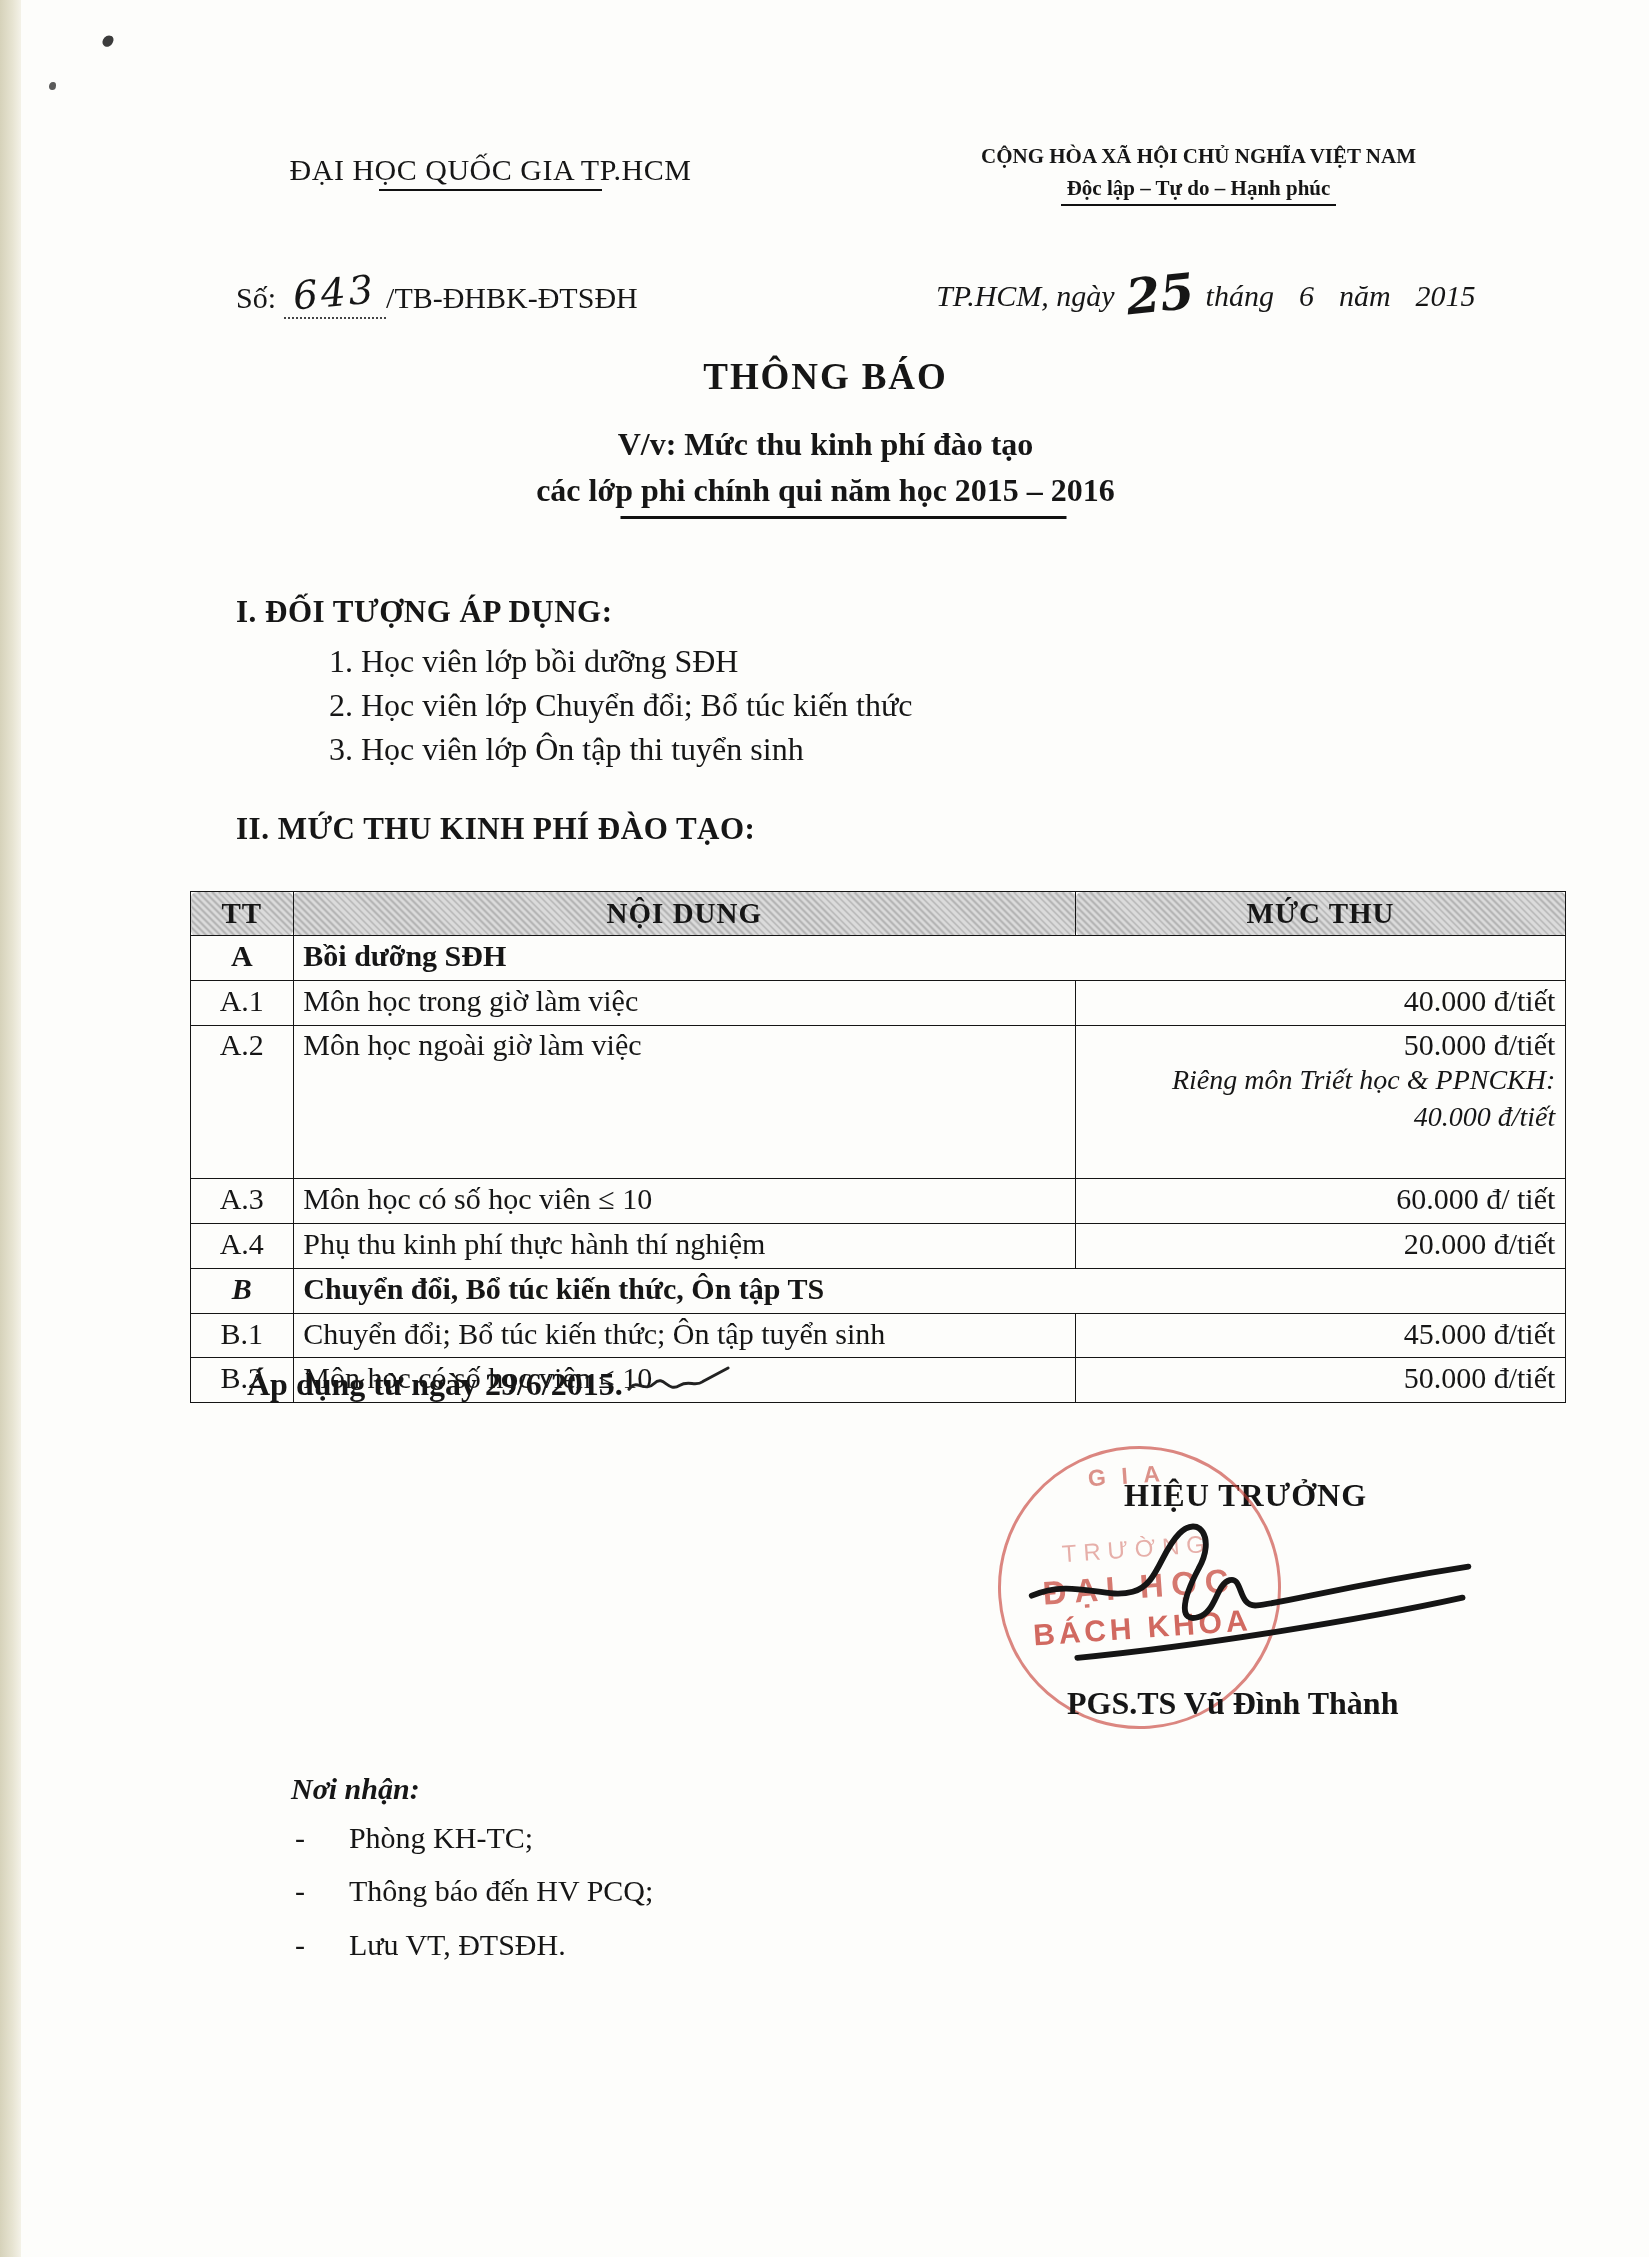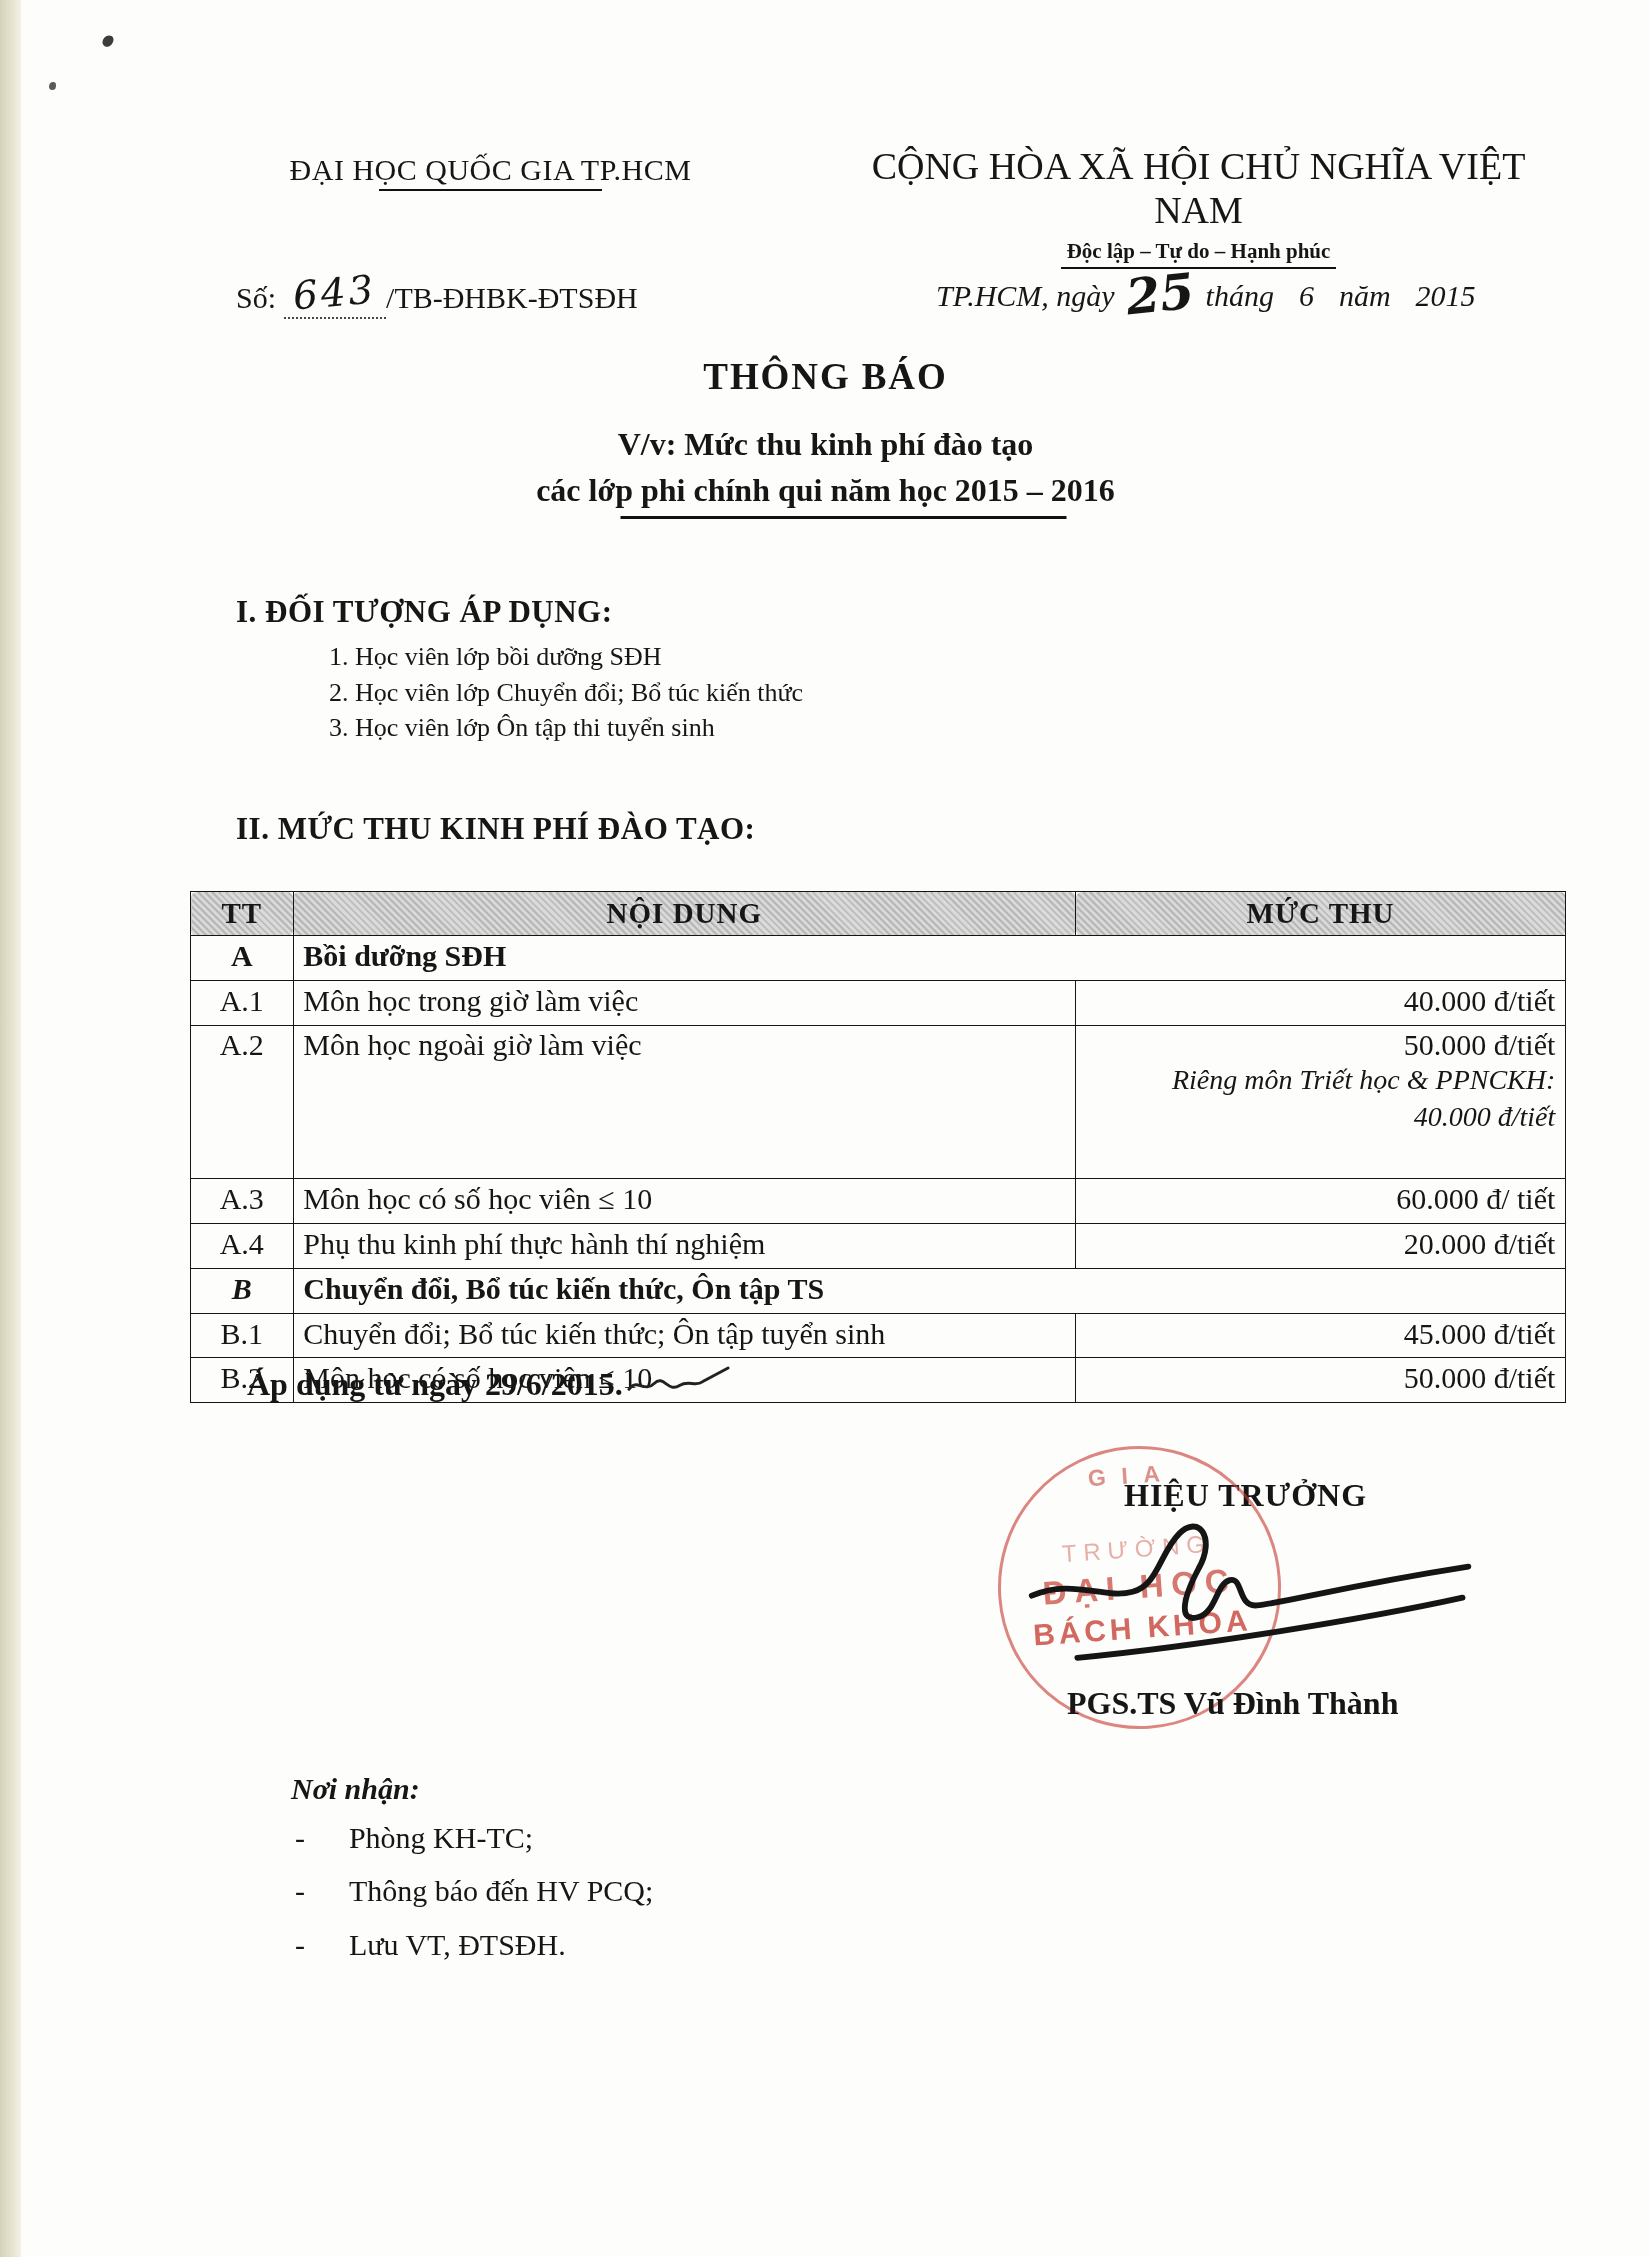--- a/index.html
+++ b/index.html
@@ -12,21 +12,21 @@
   .speck{position:absolute;background:#3c3c3c;border-radius:60% 40% 55% 45%;}
   .speck.s1{left:103px;top:35px;width:9.7px;height:11.6px;transform:rotate(25deg);}
   .speck.s2{left:49px;top:82px;width:6.8px;height:7.8px;background:#5a5a5a;}
 
   
   .hdr-left{position:absolute;left:180px;top:153px;width:621px;text-align:center;}
   .hdr-left .l1{font-size:30px;letter-spacing:0.5px;}
   .hdr-left .l2{font-size:30px;font-weight:bold;margin-top:4.9px;letter-spacing:0.5px;}
   .hdr-left .ul{width:223px;border-bottom:2.9px solid #111;margin:1.9px auto 0;}
   .hdr-right{position:absolute;left:830px;top:144px;width:737px;text-align:center;}
-  .hdr-right .l1{font-size:38px;font-weight:normal;}
+  .hdr-right .l1{font-size:21px;font-weight:bold;}
   .hdr-right .l2{display:inline-block;font-size:21px;font-weight:bold;margin-top:6.8px;
     padding:0 5.8px 2.9px;border-bottom:2.9px solid #111;}
 
   .ref-line{position:absolute;left:236px;top:272px;font-size:30px;}
   .dotted{display:inline-block;border-bottom:2.9px dotted #444;padding:0 9.7px;}
   .hw-num{display:inline-block;font-style:italic;font-size:39px;letter-spacing:2.9px;
     transform:rotate(-5deg);position:relative;top:-1.9px;font-family:"DejaVu Serif",serif;}
   .date-line{position:absolute;left:936px;top:260px;font-size:30px;font-style:italic;white-space:nowrap;}
   .hw-day{display:inline-block;font-size:49px;font-weight:bold;font-style:italic;
     transform:rotate(-6deg);position:relative;top:4.9px;margin:0 3.9px;font-family:"DejaVu Serif",serif;}
@@ -34,21 +34,21 @@
 
   .title{position:absolute;left:146px;top:355px;width:1359px;text-align:center;}
   .title .t1{font-size:37px;font-weight:bold;letter-spacing:1.9px;}
   .title .t2{font-size:32px;font-weight:bold;margin-top:28px;}
   .title .t3{font-size:32px;font-weight:bold;margin-top:8.7px;}
   .title .ul{width:446px;border-bottom:3.9px solid #111;margin:7.8px auto 0;transform:translateX(17.5px);}
 
   .sec1{position:absolute;left:236px;top:594px;}
   .sec-h{font-size:31px;font-weight:bold;letter-spacing:0.5px;}
   .sec1 .items{margin-top:8.7px;padding-left:93px;}
-  .sec1 .items div{font-size:26px;line-height:1.38;}
+  .sec1 .items div{font-size:32px;line-height:1.38;}
   .sec2-h{position:absolute;left:236px;top:811px;font-size:31px;font-weight:bold;letter-spacing:0.5px;}
 
   
   table.fees{position:absolute;left:190px;top:891px;width:1376px;border-collapse:collapse;
     font-size:30px;}
   table.fees th,table.fees td{border:1.9px solid #151515;}
   table.fees th{
     height:41px;font-weight:bold;letter-spacing:1px;font-size:29px;
     background-color:#d3d3d3;
     background-image:repeating-linear-gradient(45deg,rgba(120,120,120,.35) 0 1.9px,rgba(230,230,230,.4) 1.9px 4.9px);

